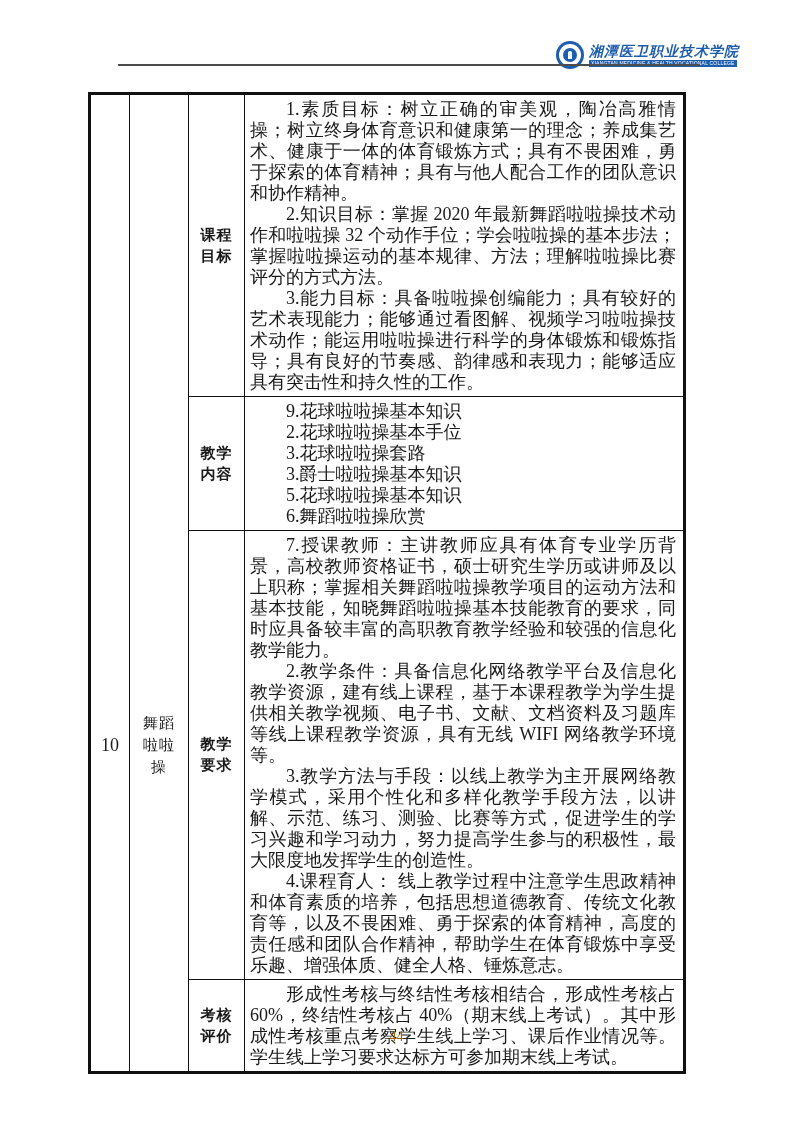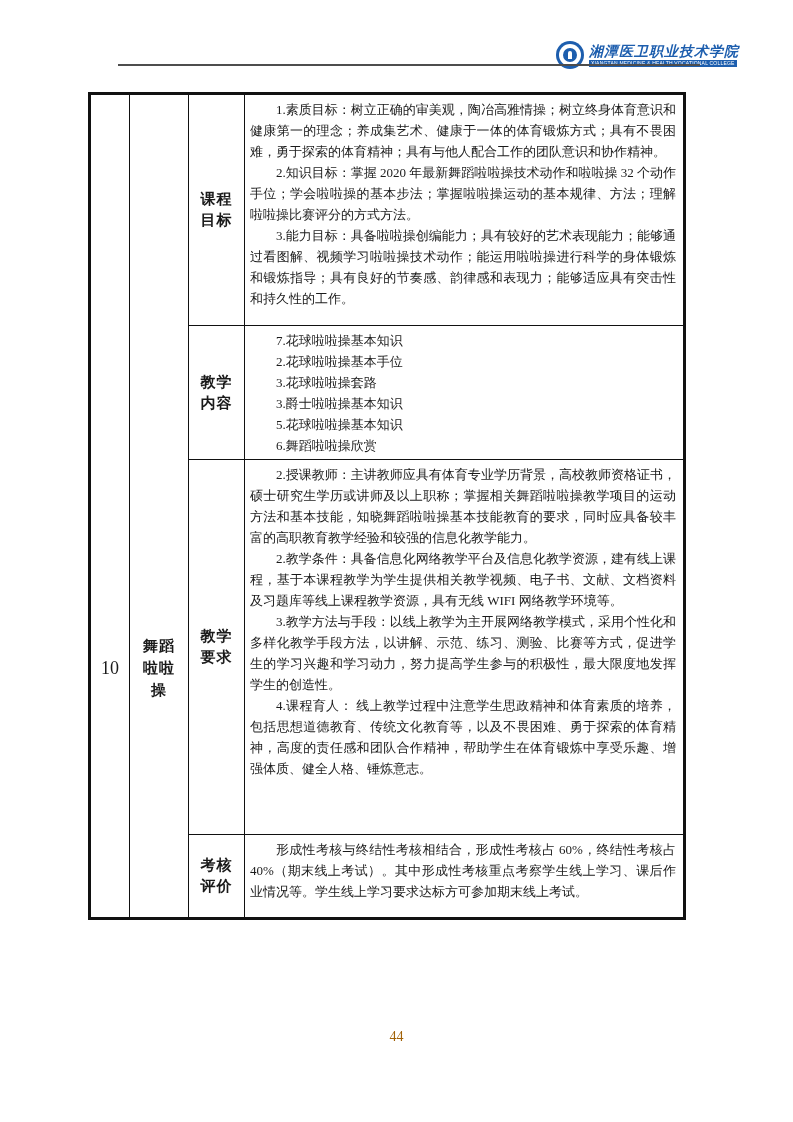--- a/index.html
+++ b/index.html
@@ -44,31 +44,31 @@
     border-collapse:collapse;table-layout:fixed;
     border:3px solid #111111;
   }
   .doc-table td{border:1.5px solid #111111;vertical-align:middle;}
   td.num-cell{
     text-align:center;font-size:18px;padding-top:325px;
   }
   td.course-cell{text-align:center;padding-top:325px;}
   .course-inner{
     width:32px;margin:16px auto;word-break:break-all;
-    font-weight:bold;font-size:15px;line-height:22px;letter-spacing:1px;
+    font-weight:normal;font-size:15px;line-height:22px;letter-spacing:1px;
   }
   td.label-cell{text-align:right;}
   .label-inner{
     width:32px;margin:0 auto;word-break:break-all;
     font-weight:bold;font-size:15px;line-height:21px;letter-spacing:1px;
   }
   td.content-cell{
     vertical-align:top;
     padding:4px 7px 3px 5px;
-    font-size:13px;line-height:21px;text-align:justify;
+    font-size:18px;line-height:21px;text-align:justify;
   }
   td.content-cell p{margin:0;text-indent:2em;}
   td.content-cell p.line{text-align:left;}
 
   
   .page-number{
     position:absolute;top:1029px;left:0;width:100%;
     text-align:center;font-size:14px;color:#a16207;
   }
 </style>
@@ -109,34 +109,34 @@
         <p>1.素质目标：树立正确的审美观，陶冶高雅情操；树立终身体育意识和健康第一的理念；养成集艺术、健康于一体的体育锻炼方式；具有不畏困难，勇于探索的体育精神；具有与他人配合工作的团队意识和协作精神。</p>
         <p>2.知识目标：掌握 2020 年最新舞蹈啦啦操技术动作和啦啦操 32 个动作手位；学会啦啦操的基本步法；掌握啦啦操运动的基本规律、方法；理解啦啦操比赛评分的方式方法。</p>
         <p>3.能力目标：具备啦啦操创编能力；具有较好的艺术表现能力；能够通过看图解、视频学习啦啦操技术动作；能运用啦啦操进行科学的身体锻炼和锻炼指导；具有良好的节奏感、韵律感和表现力；能够适应具有突击性和持久性的工作。</p>
       </td>
     </tr>
     <tr>
       <td class="label-cell" style="height:130px">
         <div class="label-inner">教学内容</div>
       </td>
       <td class="content-cell">
-        <p class="line">7.花球啦啦操基本知识</p>
+        <p class="line">9.花球啦啦操基本知识</p>
         <p class="line">2.花球啦啦操基本手位</p>
         <p class="line">3.花球啦啦操套路</p>
         <p class="line">3.爵士啦啦操基本知识</p>
         <p class="line">5.花球啦啦操基本知识</p>
         <p class="line">6.舞蹈啦啦操欣赏</p>
       </td>
     </tr>
     <tr>
       <td class="label-cell" style="height:372px">
         <div class="label-inner">教学要求</div>
       </td>
       <td class="content-cell">
-        <p>2.授课教师：主讲教师应具有体育专业学历背景，高校教师资格证书，硕士研究生学历或讲师及以上职称；掌握相关舞蹈啦啦操教学项目的运动方法和基本技能，知晓舞蹈啦啦操基本技能教育的要求，同时应具备较丰富的高职教育教学经验和较强的信息化教学能力。</p>
+        <p>7.授课教师：主讲教师应具有体育专业学历背景，高校教师资格证书，硕士研究生学历或讲师及以上职称；掌握相关舞蹈啦啦操教学项目的运动方法和基本技能，知晓舞蹈啦啦操基本技能教育的要求，同时应具备较丰富的高职教育教学经验和较强的信息化教学能力。</p>
         <p>2.教学条件：具备信息化网络教学平台及信息化教学资源，建有线上课程，基于本课程教学为学生提供相关教学视频、电子书、文献、文档资料及习题库等线上课程教学资源，具有无线 WIFI 网络教学环境等。</p>
         <p>3.教学方法与手段：以线上教学为主开展网络教学模式，采用个性化和多样化教学手段方法，以讲解、示范、练习、测验、比赛等方式，促进学生的学习兴趣和学习动力，努力提高学生参与的积极性，最大限度地发挥学生的创造性。</p>
         <p>4.课程育人： 线上教学过程中注意学生思政精神和体育素质的培养，包括思想道德教育、传统文化教育等，以及不畏困难、勇于探索的体育精神，高度的责任感和团队合作精神，帮助学生在体育锻炼中享受乐趣、增强体质、健全人格、锤炼意志。</p>
       </td>
     </tr>
     <tr>
       <td class="label-cell" style="height:80px">
         <div class="label-inner">考核评价</div>
       </td>
       <td class="content-cell">

